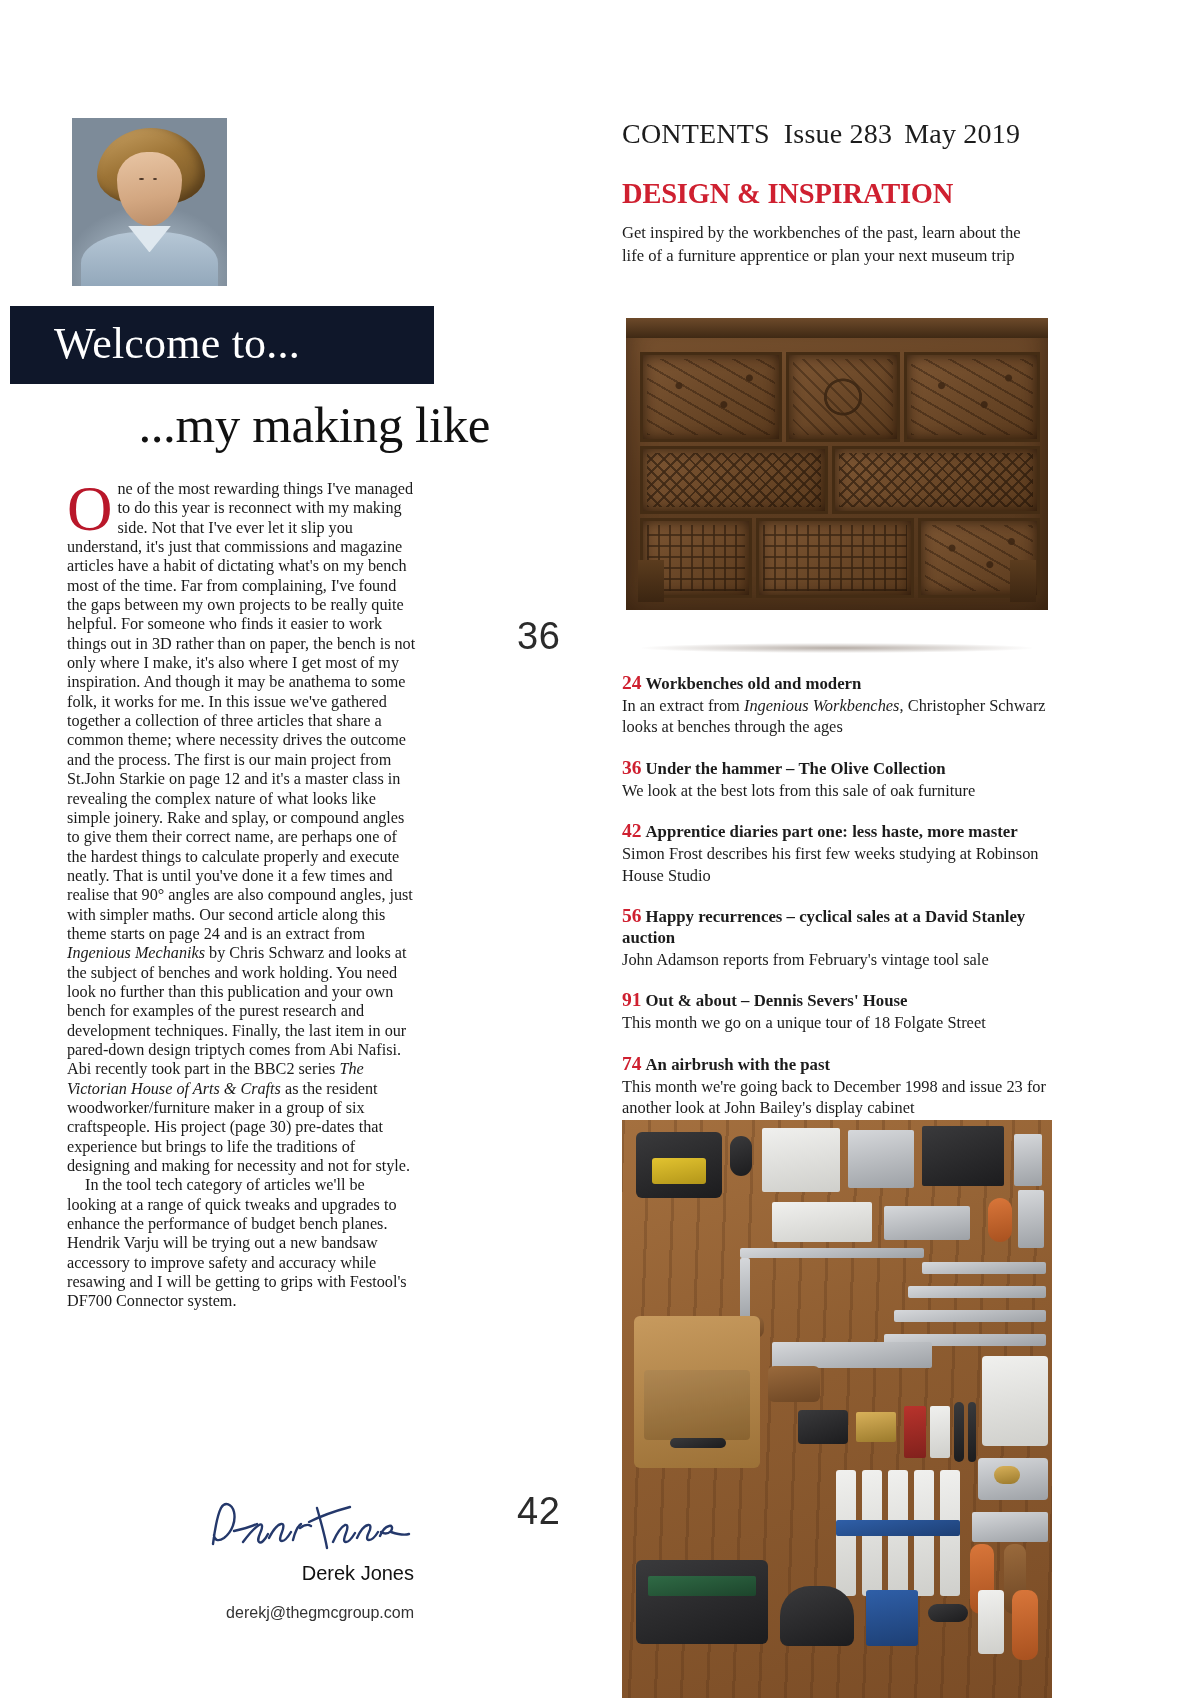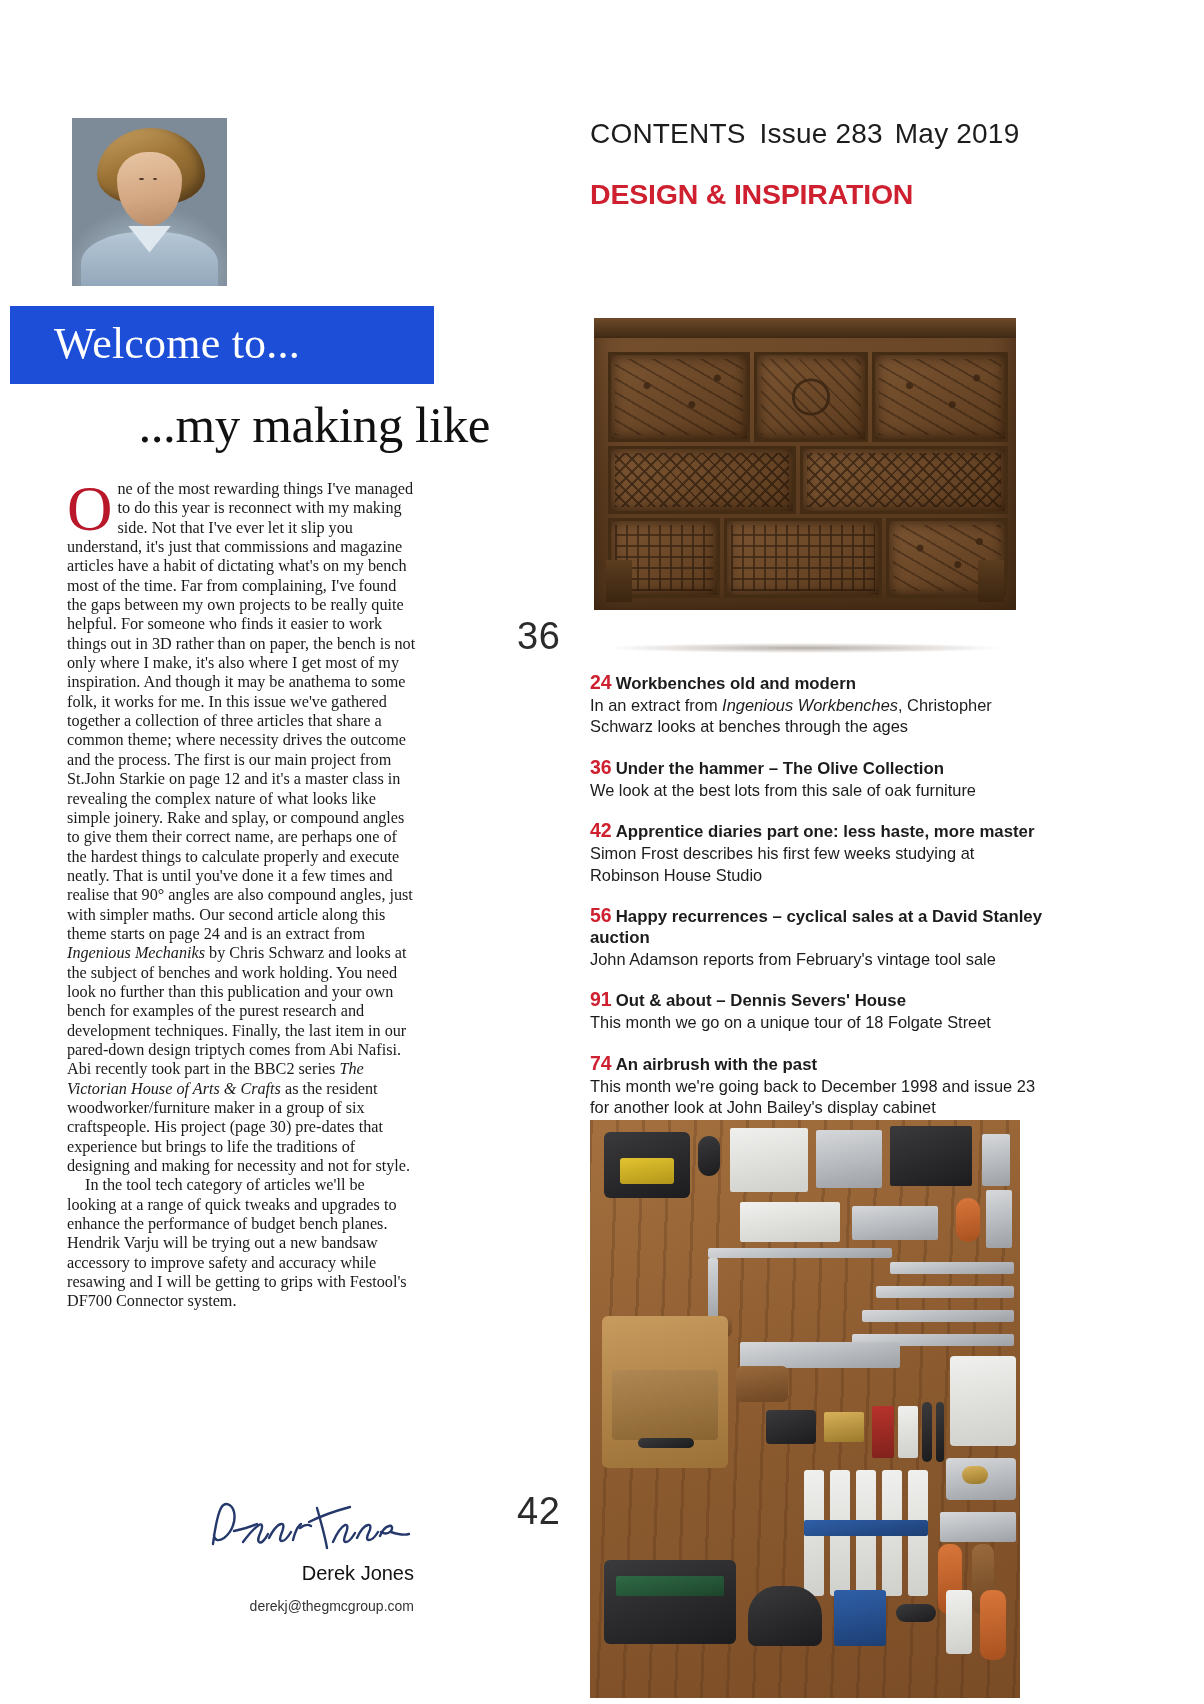--- a/index.html
+++ b/index.html
@@ -71,21 +71,21 @@
     left: 36%; bottom: 20%;
     width: 28%; height: 16%;
     background: #dfe8ef;
     clip-path: polygon(0 0, 100% 0, 50% 100%);
   }
 
   #welcome-banner {
     position: absolute;
     left: 10px; top: 306px;
     width: 424px; height: 78px;
-    background: #1d4ed8;
+    background: #0f172a;
   }
   #welcome-banner-text {
     position: absolute;
     left: 44px; top: 50%;
     transform: translateY(-52%);
     color: #ffffff;
     font-size: 44px;
     letter-spacing: .2px;
     font-family: "Liberation Serif", serif;
   }
@@ -131,43 +131,43 @@
   #editor-name {
     margin-top: 2px;
     font-family: "Liberation Sans", sans-serif;
     font-weight: normal;
     font-size: 20px;
     color: #111111;
     padding-right: 6px;
   }
   #editor-email {
     font-family: "Liberation Sans", sans-serif;
-    font-size: 14px;
+    font-size: 16px;
     color: #333333;
     padding-right: 6px;
-    margin-top: 13px;
+    margin-top: 19px;
   }
 
   
   .page-marker {
     position: absolute;
     font-family: "Liberation Sans", sans-serif;
     font-size: 38px;
     color: #2b2b2b;
     letter-spacing: .5px;
   }
   #page-marker-36 { left: 517px; top: 615px; }
   #page-marker-42 { left: 517px; top: 1490px; }
 
   
   #right-column {
     position: absolute;
-    left: 590px; top: 0;
+    left: 622px; top: 0;
     width: 430px; height: 1446px;
-    font-family: Liberation Sans, sans-serif;
+    font-family: Liberation Serif, serif;
   }
 
   #contents-header {
     position: absolute;
     left: 0; top: 118px;
     font-size: 28px;
     color: #1c1c1c;
     white-space: nowrap;
     letter-spacing: .2px;
   }
@@ -365,20 +365,21 @@
 <div class="page-marker" id="page-marker-36">36</div>
 <div class="page-marker" id="page-marker-42">42</div>
 
 <div id="right-column">
 
   <div id="contents-header">
     <span class="ct-label">CONTENTS</span><span class="ct-issue">Issue 283</span><span>May 2019</span>
   </div>
 
   <div id="section-title">DESIGN &amp; INSPIRATION</div>
+  <div id="section-standfirst">Get inspired by the workbenches of the past, learn about the life of a furniture apprentice or plan your next museum trip</div>
 
   <div id="chest-photo">
     <div class="chest-body">
       <div class="chest-top"></div>
 
       <div class="chest-panel" style="left:14px;  top:34px;  width:136px; height:84px;">
           <div class="carve floral"></div>
         </div>
       <div class="chest-panel" style="left:160px; top:34px;  width:108px; height:84px;">
           <div class="carve oval"></div>

